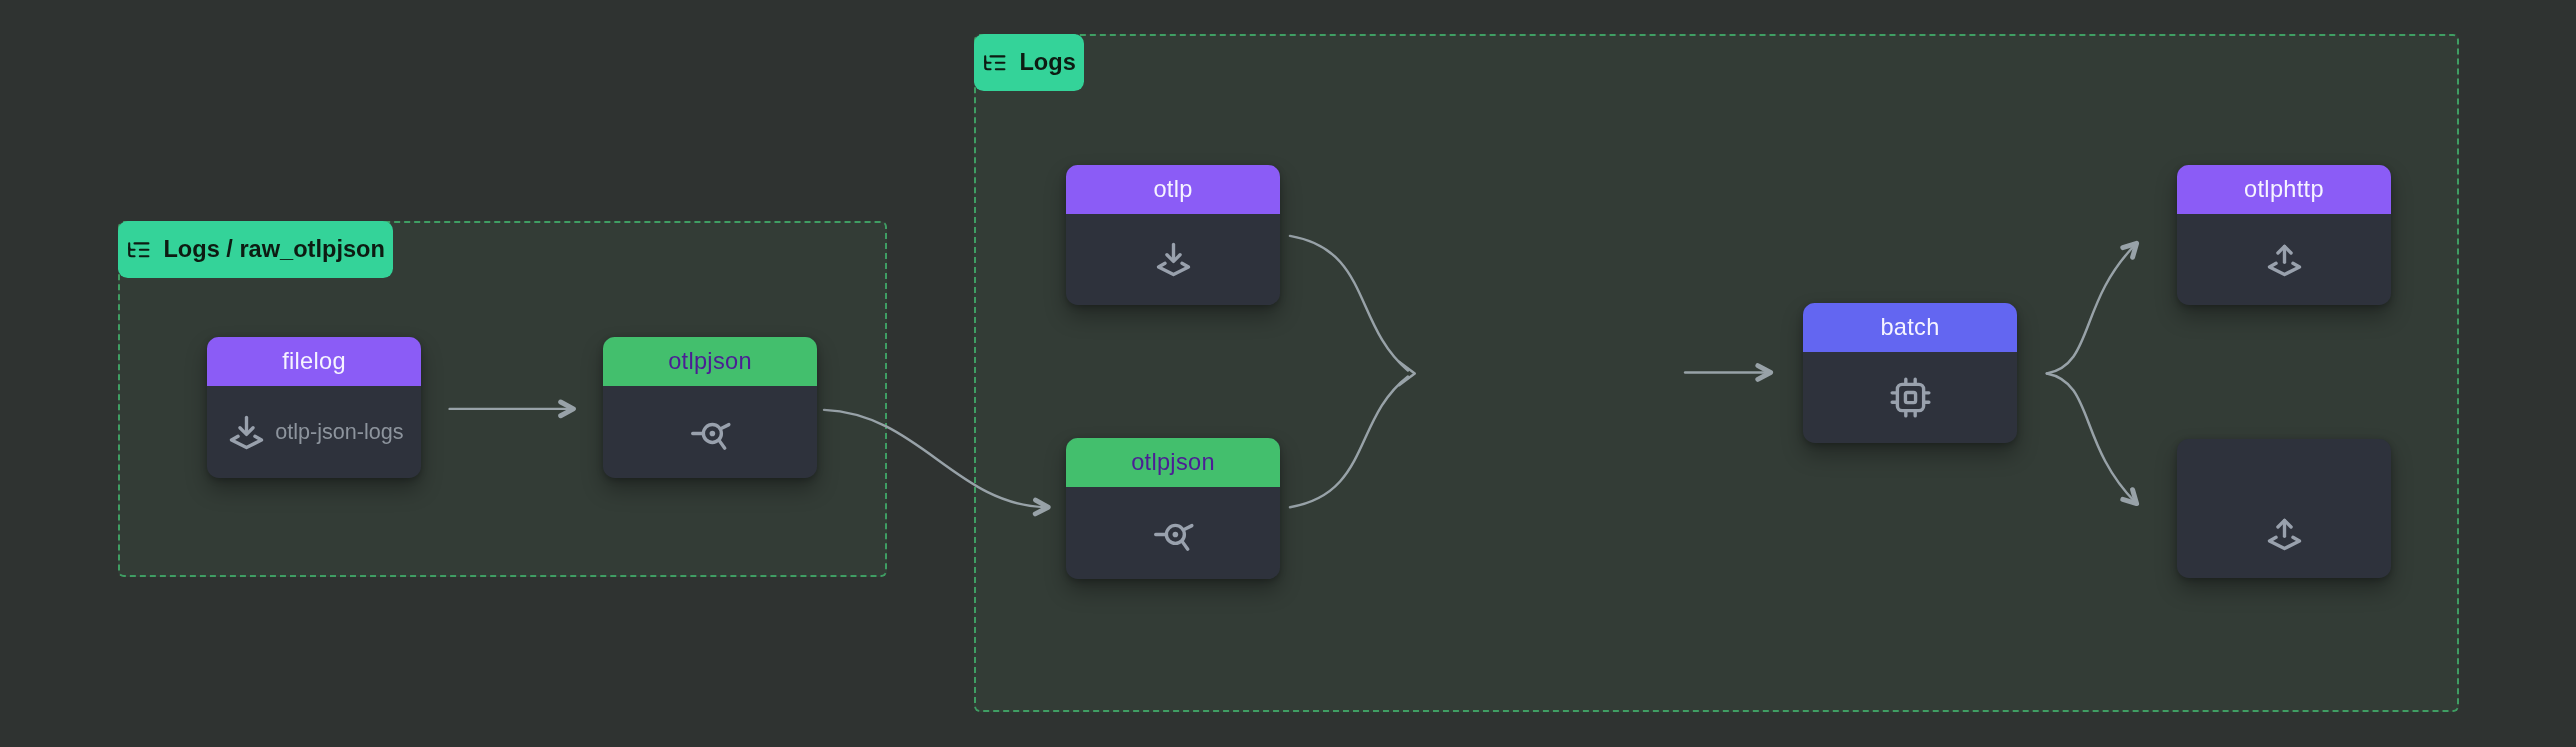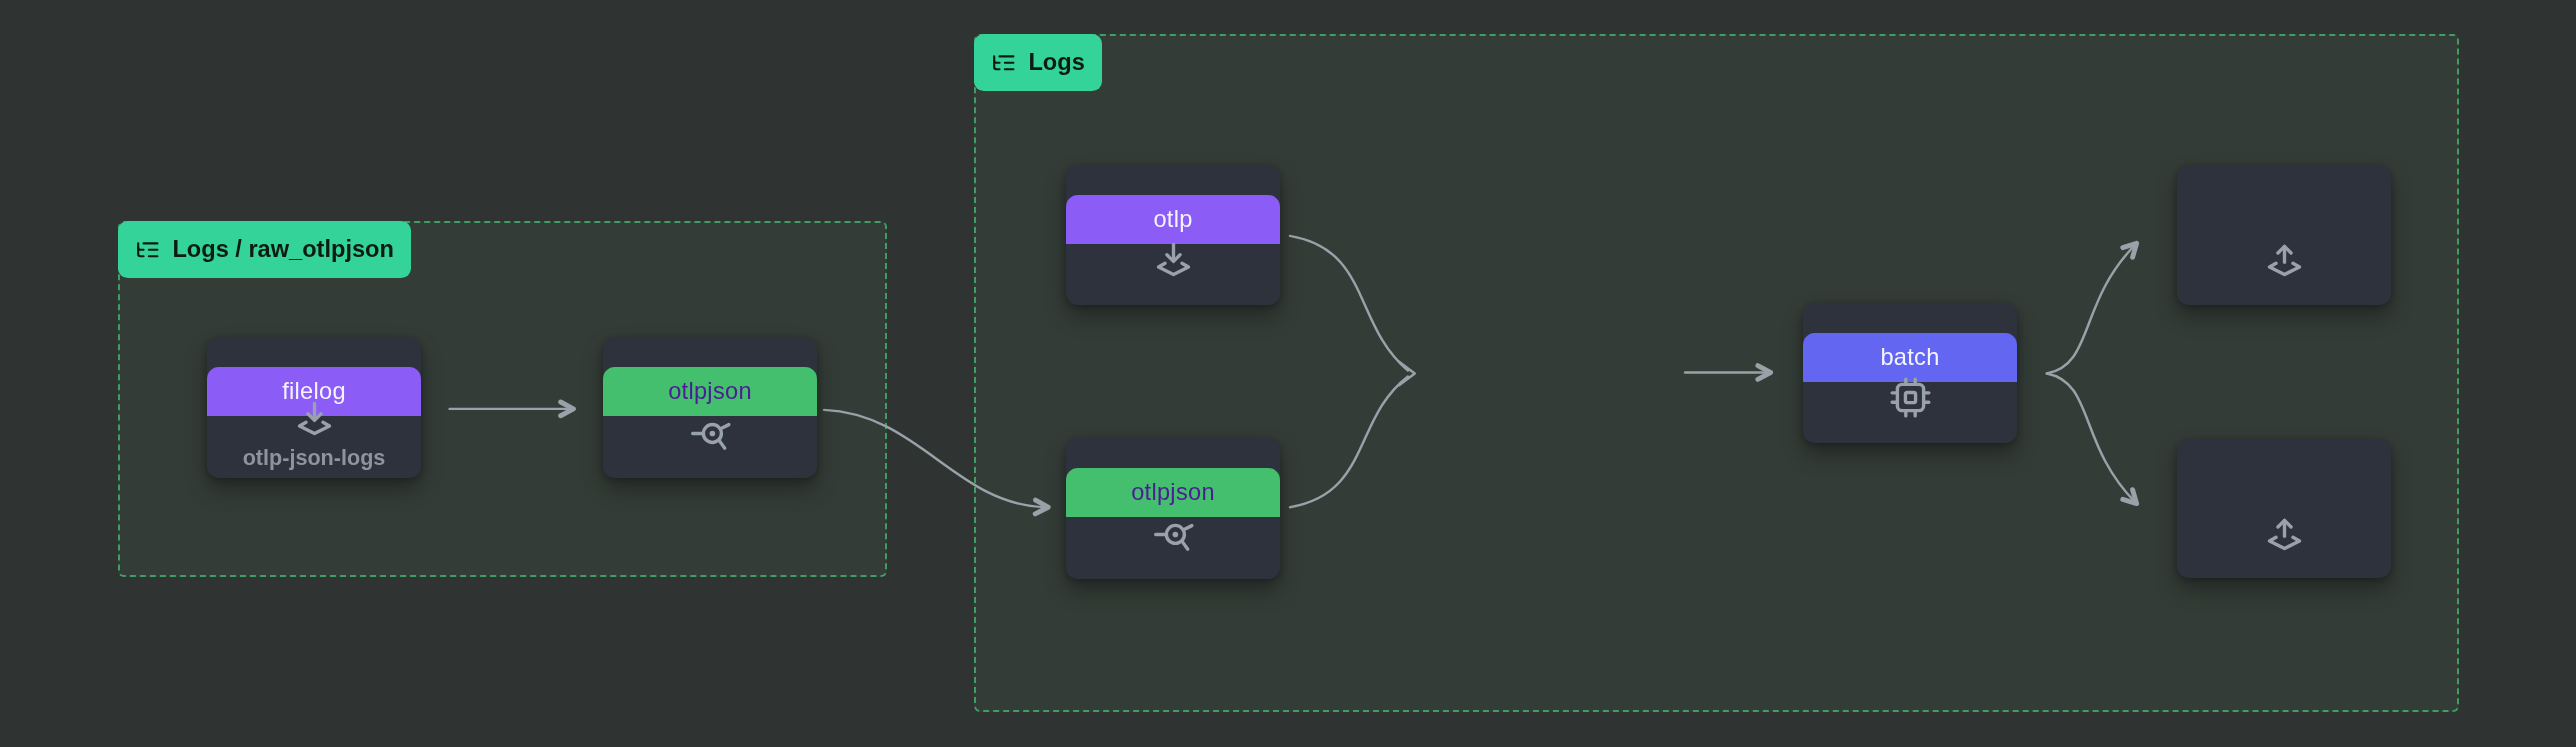--- a/index.html
+++ b/index.html
@@ -6,42 +6,42 @@
   .canvas{
     position:relative;width:2576px;height:747px;background:#2f3331;
     font-family:"Liberation Sans",sans-serif;overflow:hidden;
   }
   
   .group{position:absolute;background:#333c36;border:2px dashed #3f9e63;border-radius:5.9px;z-index:1;}
   #group-raw{left:118px;top:221px;width:765px;height:352px;}
   #group-logs{left:974px;top:34px;width:1481px;height:674px;}
   .badge{
     position:absolute;top:-2px;left:-2px;height:57px;display:inline-flex;align-items:center;gap:11.8px;
-    padding:0 17px;background:#34d399;color:#0d1b12;border-radius:9.8px;
+    padding:0 8px;background:#34d399;color:#0d1b12;border-radius:9.8px;
     font-weight:700;font-size:23.6px;white-space:nowrap;z-index:4;
   }
   .badge svg{width:25.6px;height:25.6px;stroke:#0d1b12;stroke-width:2;fill:none;stroke-linecap:round;stroke-linejoin:round;}
   
   .edges{position:absolute;left:0;top:0;z-index:2;pointer-events:none;}
   .edges path{fill:none;stroke:#98a2a8;stroke-width:2.5;stroke-linecap:round;stroke-linejoin:round;}
   
   .node{
     position:absolute;width:214px;border-radius:11.8px;background:#2e323c;z-index:3;
     box-shadow:0 11.8px 21.6px rgba(0,0,0,.30),0 2px 5.9px rgba(0,0,0,.25);
   }
   .node-header{
     height:49px;border-radius:11.8px 11.8px 0 0;display:flex;align-items:center;justify-content:center;
-    font-size:23.6px;font-weight:500;color:#f6f4ff;letter-spacing:0.3px;margin-top:30px;
+    font-size:23.6px;font-weight:500;color:#f6f4ff;letter-spacing:0.3px;
   }
   .hdr-purple{background:#8b5cf6;}
   .hdr-blue{background:#6366f1;}
   .hdr-green{background:#43bf6d;color:#4c1d95;font-weight:400;}
   .node-body{
     position:absolute;left:0;right:0;top:49px;bottom:0;
-    display:flex;flex-direction:column;align-items:center;justify-content:center;gap:5.9px;color:#99a1ad;font-weight:bold;
+    display:flex;align-items:center;justify-content:center;gap:5.9px;color:#99a1ad;
   }
   .node-body svg{width:45px;height:45px;stroke:currentColor;stroke-width:1.8;fill:none;stroke-linecap:round;stroke-linejoin:round;}
   .caption{font-size:21.6px;color:#8d949d;line-height:1;}
   #n-filelog{left:207px;top:337px;height:141px;}
   #n-otlpjson-raw{left:603px;top:337px;height:141px;}
   #n-otlp{left:1066px;top:165px;height:140px;}
   #n-otlpjson-logs{left:1066px;top:438px;height:141px;}
   #n-resourcedetection{left:1444px;top:303px;height:140px;}
   #n-batch{left:1803px;top:303px;height:140px;text-align:center;}
   #n-otlphttp{left:2177px;top:165px;height:140px;}
@@ -149,20 +149,21 @@
     <div class="node-body">
       <svg viewBox="0 0 24 24">
         <rect x="5" y="5" width="14" height="14" rx="2.5"></rect>
         <rect x="9.3" y="9.3" width="5.4" height="5.4" rx="1"></rect>
         <path d="M9.5 2.2v2.8M14.5 2.2v2.8M9.5 19v2.8M14.5 19v2.8M2.2 9.5h2.8M2.2 14.5h2.8M19 9.5h2.8M19 14.5h2.8"></path>
       </svg>
     </div>
   </div>
 
   <div class="node" id="n-otlphttp">
+    <div class="node-header hdr-purple">otlphttp</div>
     <div class="node-body">
       <svg viewBox="0 0 24 24">
         <path d="M12 13.5V5"></path>
           <path d="M8.5 8.5 L12 5 L15.5 8.5"></path>
         <path d="M7.5 14 L4 16 L12 20 L20 16 L16.5 14"></path>
       </svg>
     </div>
   </div>
 
   <div class="node" id="n-debug">

